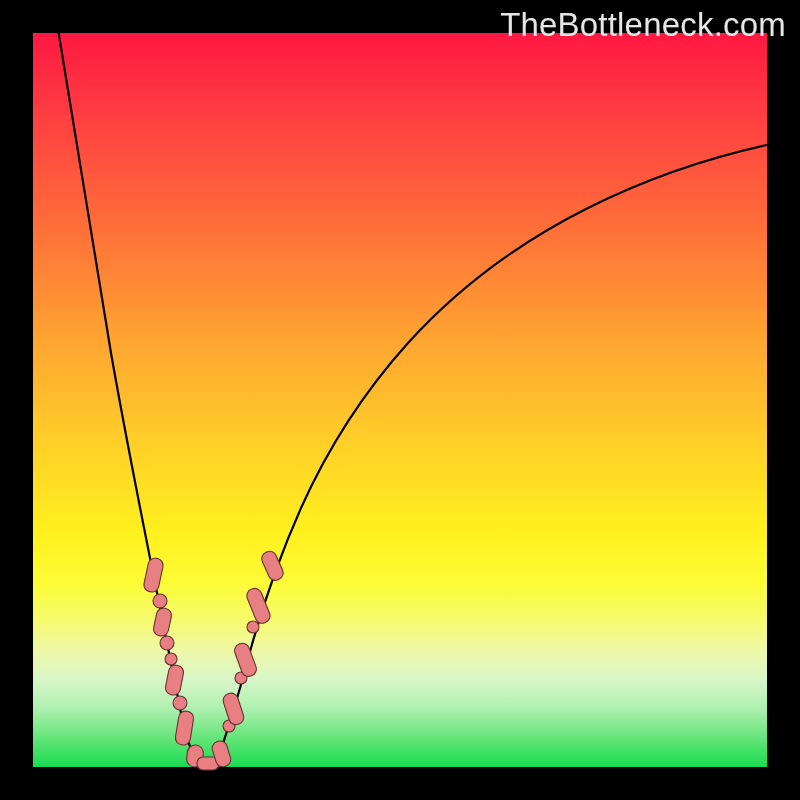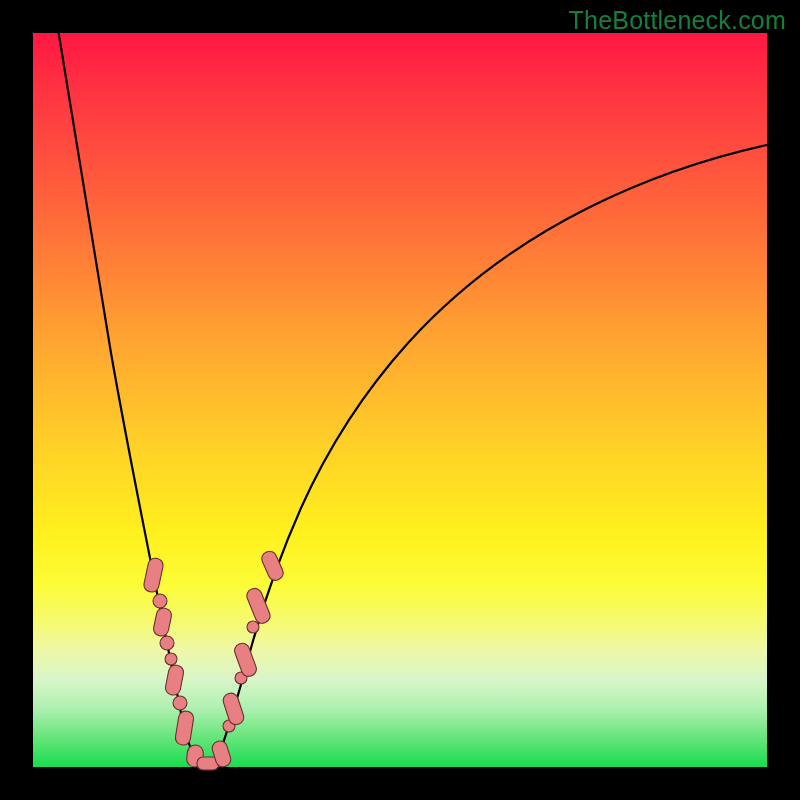--- a/index.html
+++ b/index.html
@@ -40,22 +40,22 @@
       #d9f6c8 88%,
       #aef0b0 92%,
       #66e57a 96%,
       #18dc50 100%
     );
   }
   .watermark {
     position: absolute;
     top: 6px;
     right: 14px;
-    color: #15803d;
-    font-size: 25px;
+    color: #e5e5e5;
+    font-size: 33px;
     font-weight: 500;
     letter-spacing: 0.2px;
     user-select: none;
   }
   svg.curves {
     position: absolute;
     left: 0;
     top: 0;
     width: 734px;
     height: 734px;

